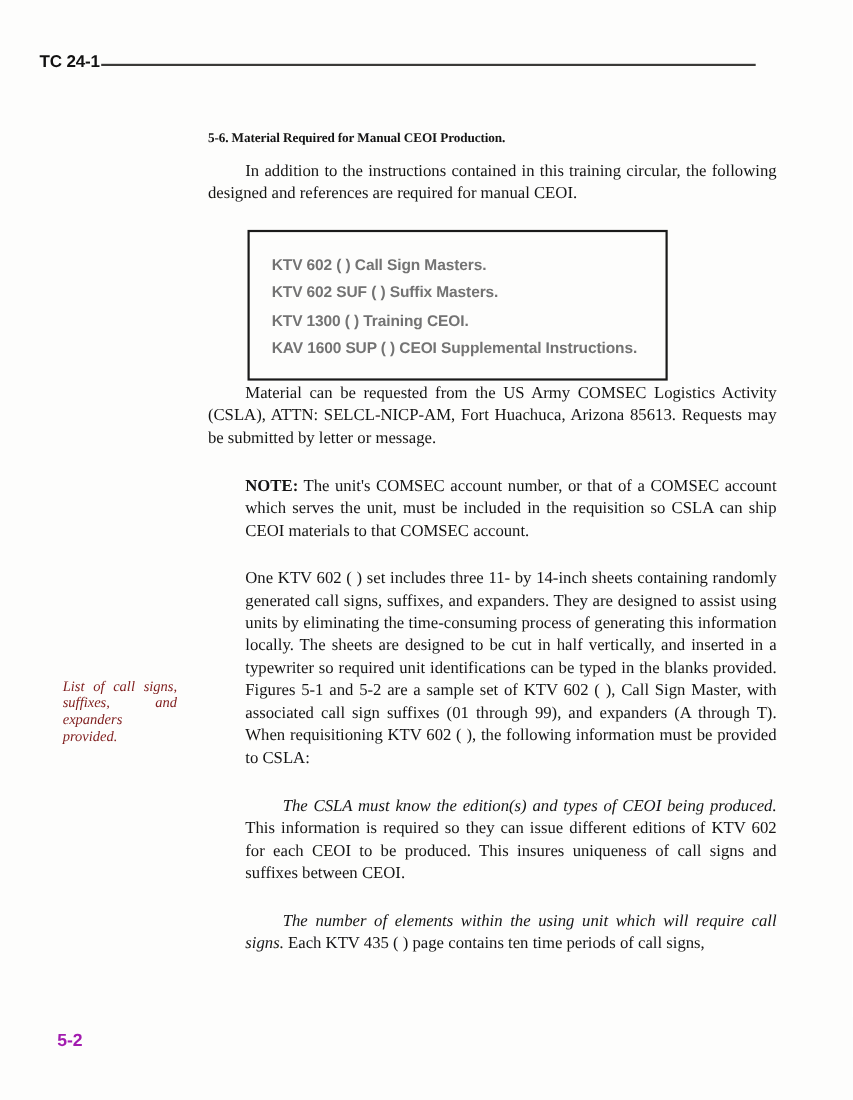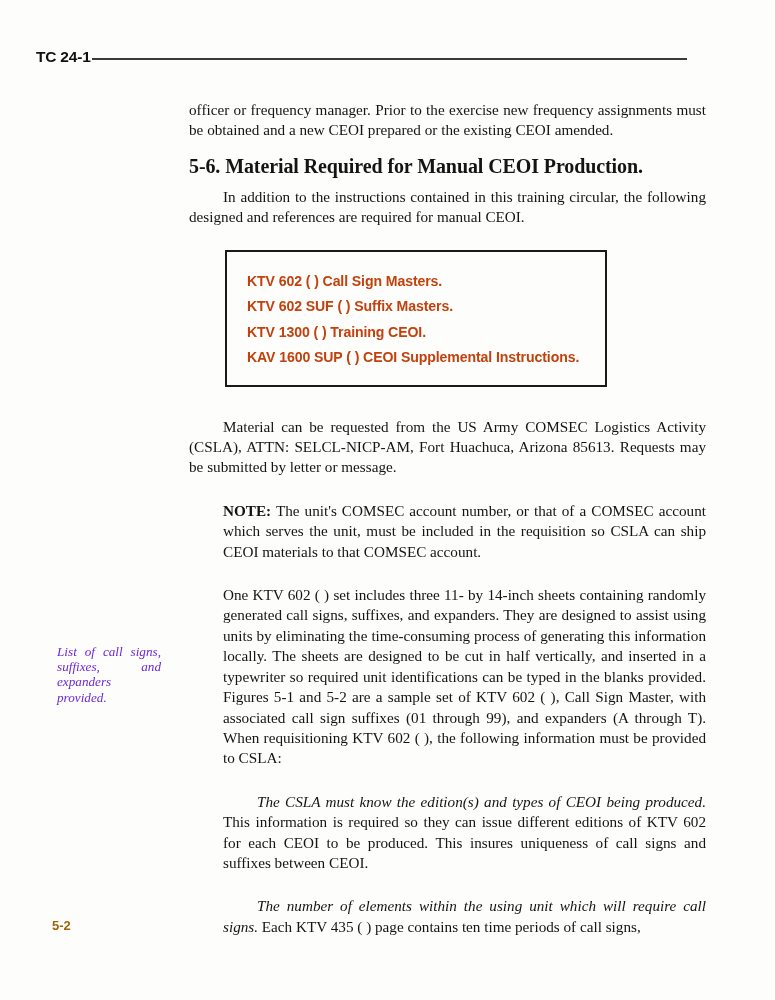--- a/index.html
+++ b/index.html
@@ -65,49 +65,49 @@
   .body-para {
     margin-bottom: 1px;
   }
   .indent {
     text-indent: 34px;
   }
   .gap-above {
     margin-top: 23px;
   }
   .gap-above-lg {
-    margin-top: 30px;
+    margin-top: 2px;
   }
 
   h2.section-heading {
     margin: 14px 0 10px 0;
     font-family: "Liberation Serif", "DejaVu Serif", serif;
     font-weight: bold;
-    font-size: 20px;
+    font-size: 12px;
     line-height: 22px;
     letter-spacing: -0.1px;
     text-align: left;
   }
 
   
   .material-box {
     margin: 22px 0 0 36px;
     width: 382px;
     box-sizing: border-box;
     border: 2.2px solid #1a1a1a;
     padding: 17px 0 14px 20px;
     background: #fdfdfc;
   }
   .material-item {
     font-family: "Liberation Sans", "DejaVu Sans", sans-serif;
     font-weight: bold;
     font-size: 14.1px;
     line-height: 25.5px;
     letter-spacing: -0.1px;
-    color: #c2410c;
+    color: #737373;
     white-space: nowrap;
   }
 
   
   .sub-block {
     margin-left: 34px;
     width: 483px;
   }
   .sub-block p {
     font-size: 15.2px;
@@ -117,53 +117,52 @@
     font-weight: bold;
   }
   .ital {
     font-style: italic;
   }
 
   
   .margin-note {
     position: absolute;
     left: 57px;
-    top: 644px;
+    top: 616px;
     width: 104px;
     font-style: italic;
     font-size: 13.2px;
     line-height: 15.2px;
     text-align: justify;
-    color: #6d28d9;
+    color: #7f1d1d;
   }
 
   
   .folio {
     position: absolute;
     left: 52px;
-    top: 918px;
+    top: 938px;
     font-family: "Liberation Sans", "DejaVu Sans", sans-serif;
     font-weight: bold;
-    font-size: 13px;
-    color: #a16207;
+    font-size: 16px;
+    color: #a21caf;
   }
 </style>
 </head>
 <body>
 
 <div class="page">
 
   <div class="header">
     <span class="header-label">TC 24-1</span>
     <span class="header-rule"></span>
   </div>
 
   <div class="column">
 
-    <p class="body-para">officer or frequency manager. Prior to the exercise new frequency assignments must be obtained and a new CEOI prepared or the existing CEOI amended.</p>
 
     <h2 class="section-heading">5-6. Material Required for Manual CEOI Production.</h2>
 
     <p class="body-para indent">In addition to the instructions contained in this training circular, the following designed and references are required for manual CEOI.</p>
 
     <div class="material-box">
       <div class="material-item">KTV 602 ( ) Call Sign Masters.</div>
       <div class="material-item">KTV 602 SUF ( ) Suffix Masters.</div>
       <div class="material-item">KTV 1300 ( ) Training CEOI.</div>
       <div class="material-item">KAV 1600 SUP ( ) CEOI Supplemental Instructions.</div>

